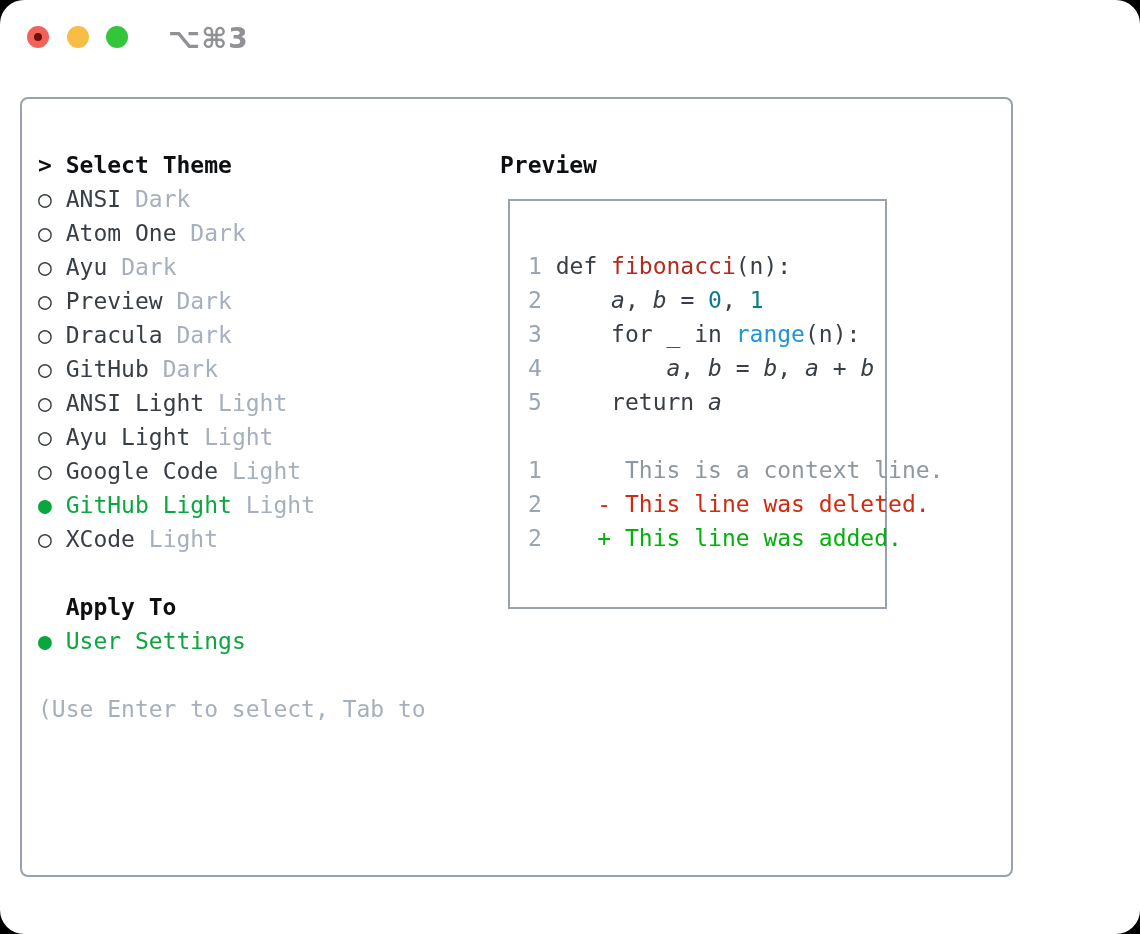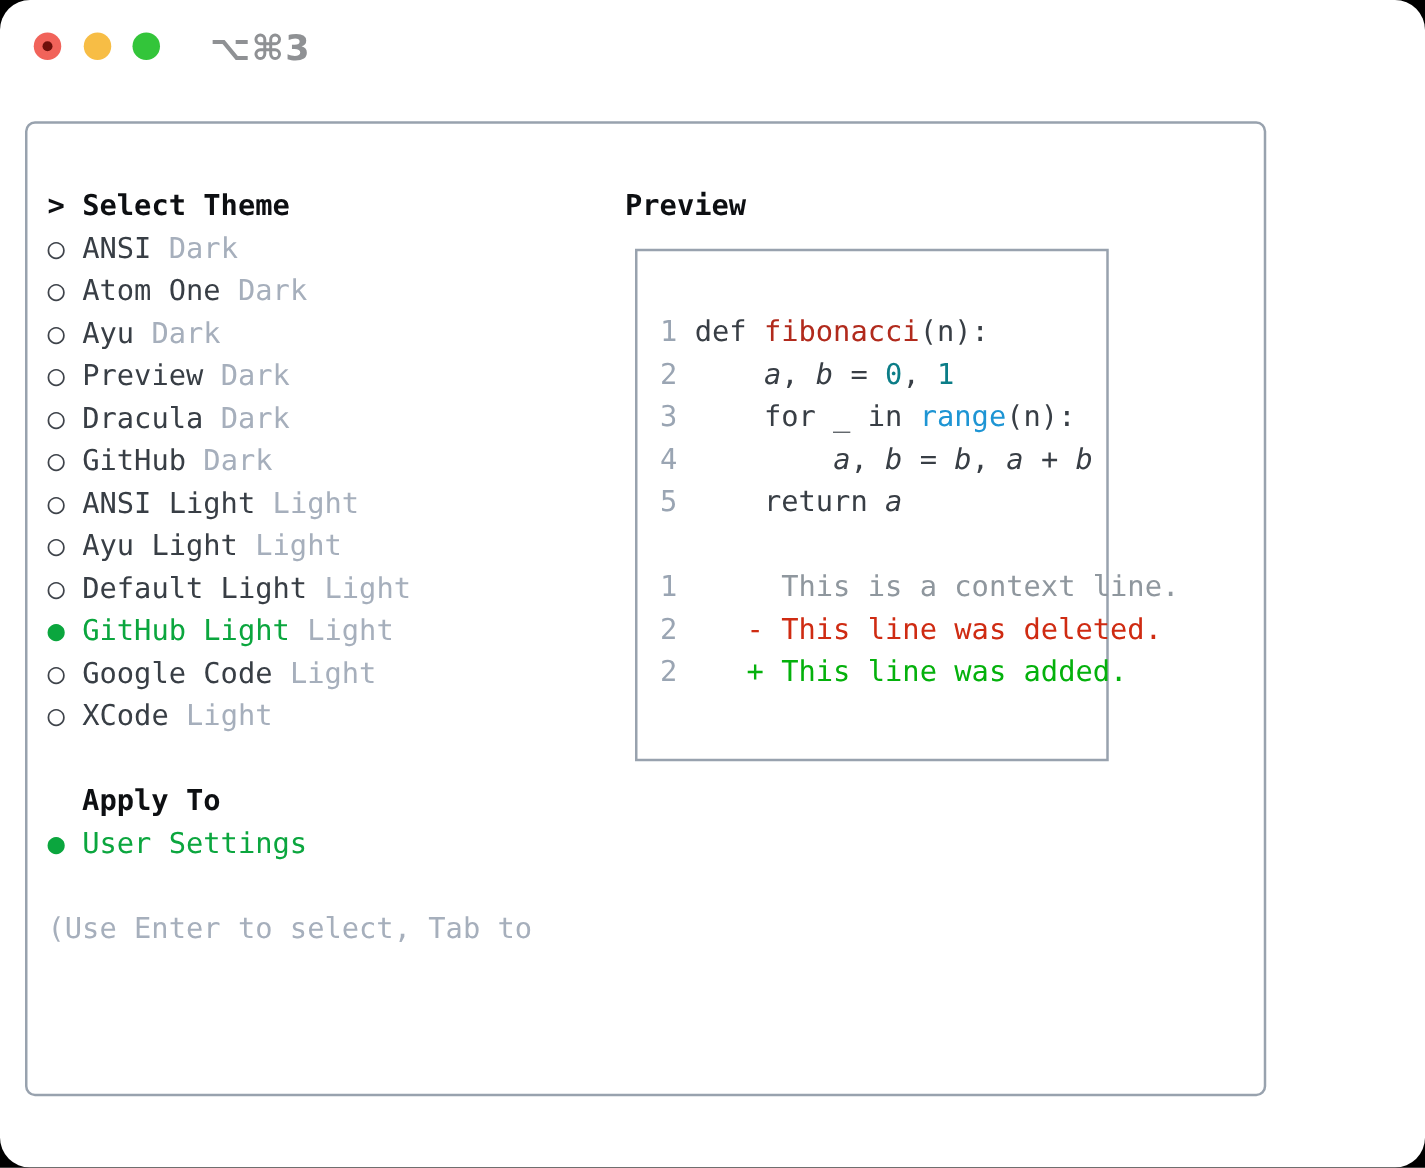--- a/index.html
+++ b/index.html
@@ -79,23 +79,22 @@
       <div class="row"><span class="caret">&gt;</span><span> </span><span class="hdr">Select Theme</span></div>
       <div id="theme-list">
           <div class="row trow"><span class="bullet">○</span> <span class="tname">ANSI</span> <span class="tvariant">Dark</span></div>
           <div class="row trow"><span class="bullet">○</span> <span class="tname">Atom One</span> <span class="tvariant">Dark</span></div>
           <div class="row trow"><span class="bullet">○</span> <span class="tname">Ayu</span> <span class="tvariant">Dark</span></div>
           <div class="row trow"><span class="bullet">○</span> <span class="tname">Preview</span> <span class="tvariant">Dark</span></div>
           <div class="row trow"><span class="bullet">○</span> <span class="tname">Dracula</span> <span class="tvariant">Dark</span></div>
           <div class="row trow"><span class="bullet">○</span> <span class="tname">GitHub</span> <span class="tvariant">Dark</span></div>
           <div class="row trow"><span class="bullet">○</span> <span class="tname">ANSI Light</span> <span class="tvariant">Light</span></div>
           <div class="row trow"><span class="bullet">○</span> <span class="tname">Ayu Light</span> <span class="tvariant">Light</span></div>
-          <div class="row trow"><span class="bullet">○</span> <span class="tname">Default Light</span> <span class="tvariant">Light</span></div>
+          <div class="row trow"><span class="bullet">○</span> <span class="tname">Google Code</span> <span class="tvariant">Light</span></div>
           <div class="row trow sel"><span class="bullet">●</span> <span class="tname">GitHub Light</span> <span class="tvariant">Light</span></div>
-          <div class="row trow"><span class="bullet">○</span> <span class="tname">Google Code</span> <span class="tvariant">Light</span></div>
           <div class="row trow"><span class="bullet">○</span> <span class="tname">XCode</span> <span class="tvariant">Light</span></div>
         </div>
       <div class="spacer34"></div>
       <div class="row applyhdr"><span>Apply To</span></div>
       <div id="apply-list">
           <div class="row trow sel"><span class="bullet">●</span> <span class="tname">User Settings</span></div>
         </div>
       <div class="spacer34"></div>
       <div id="hint">
           <div class="row hint">(Use Enter to select, Tab to</div>

